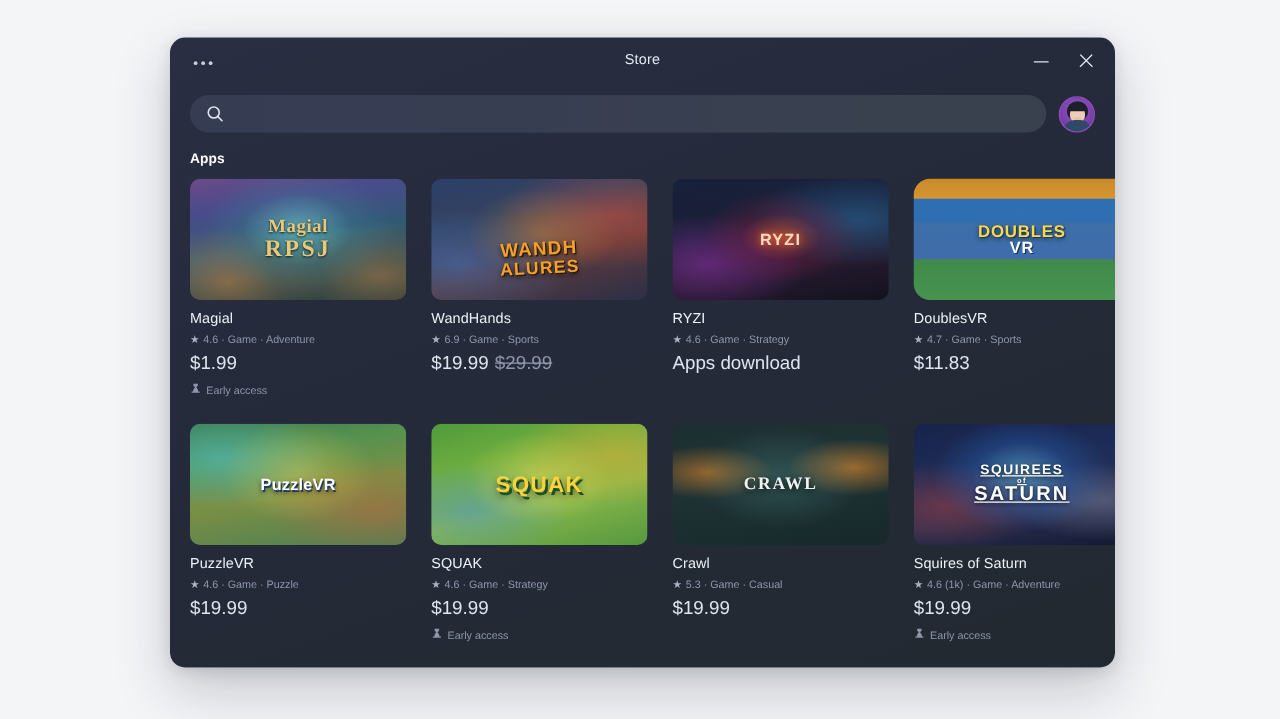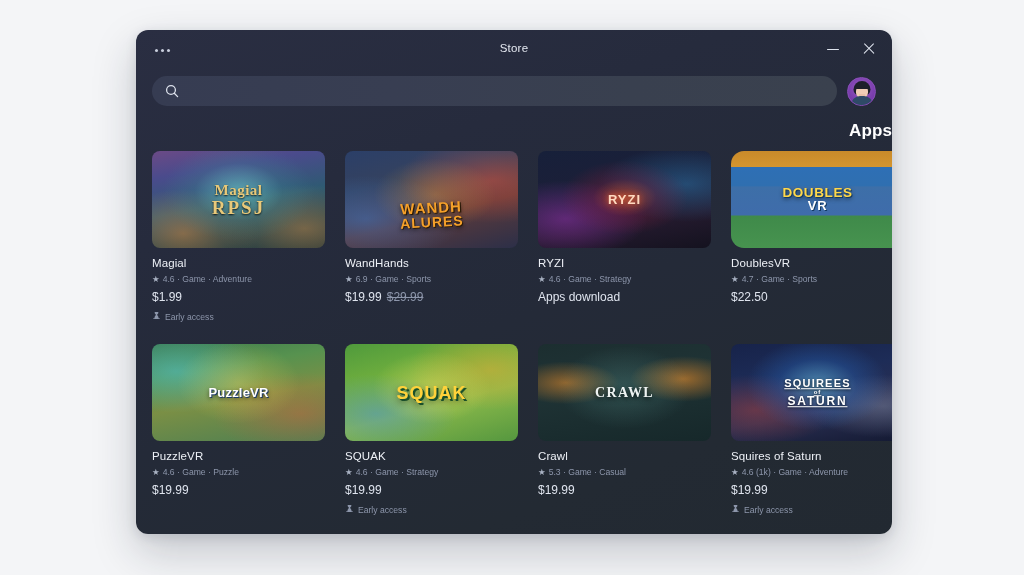--- a/index.html
+++ b/index.html
@@ -190,25 +190,24 @@
     transform: translateX(-50%);
     bottom: 7px;
     width: 6px;
     height: 4px;
     background: #e8c0a8;
   }
 
   
   .section-title {
     margin: 15px 0 10px 16px;
-    font-size: 17px;
+    font-size: 11px;
     font-weight: bold;
     color: #ffffff;
     letter-spacing: .1px;
-    text-align: right;
   }
 
   .grid {
     display: grid;
     grid-template-columns: repeat(4, 173px);
     gap: 20px;
     padding: 0 16px;
   }
 
   .row2 { margin-top: 22px; }
@@ -248,21 +247,21 @@
     color: #8d96ab;
     display: flex;
     align-items: center;
     gap: 3px;
     white-space: nowrap;
   }
   .star { color: #aab3c4; font-size: 8.5px; line-height: 1; }
 
   .card-price {
     margin-top: 6px;
-    font-size: 12px;
+    font-size: 15px;
     color: #dfe4ee;
     display: flex;
     align-items: center;
     gap: 5px;
     white-space: nowrap;
   }
   .price-old {
     color: #8d96ab;
     text-decoration: line-through;
   }
@@ -382,21 +381,21 @@
     text-shadow: 0 2px 5px rgba(0,0,0,.85);
     letter-spacing: 1.4px;
   }
   .lg-squires {
     font-size: 11px;
     color: #ffffff;
     text-shadow: 0 1px 3px rgba(0,0,0,.8);
     letter-spacing: 1.2px;
     text-decoration: underline;
   }
-  .lg-squires small { display: block; font-size: 12px; letter-spacing: 1.8px; }
+  .lg-squires small { display: block; font-size: 16px; letter-spacing: 1.8px; }
   .lg-squires em { display: block; font-size: 6px; font-style: normal; letter-spacing: 1px; }
 </style>
 </head>
 <body>
 
 <div class="window">
 
   <div class="titlebar">
     <div class="dots-btn">
       <i></i>
@@ -495,21 +494,21 @@
         <div class="thumb-logo lg-doubles">
           <span>DOUBLES</span><small>VR</small>
         </div>
       </div>
       <div class="card-title">DoublesVR</div>
       <div class="card-meta">
         <span class="star">★</span>
         <span>4.7 · Game · Sports</span>
       </div>
       <div class="card-price">
-        <span>$22.50</span>
+        <span>$11.83</span>
       </div>
     </div>
 
   </div>
 
   <div class="grid row2">
 
     <div class="card">
       <div class="thumb art-puzzle">
         <div class="thumb-logo lg-puzzle">

